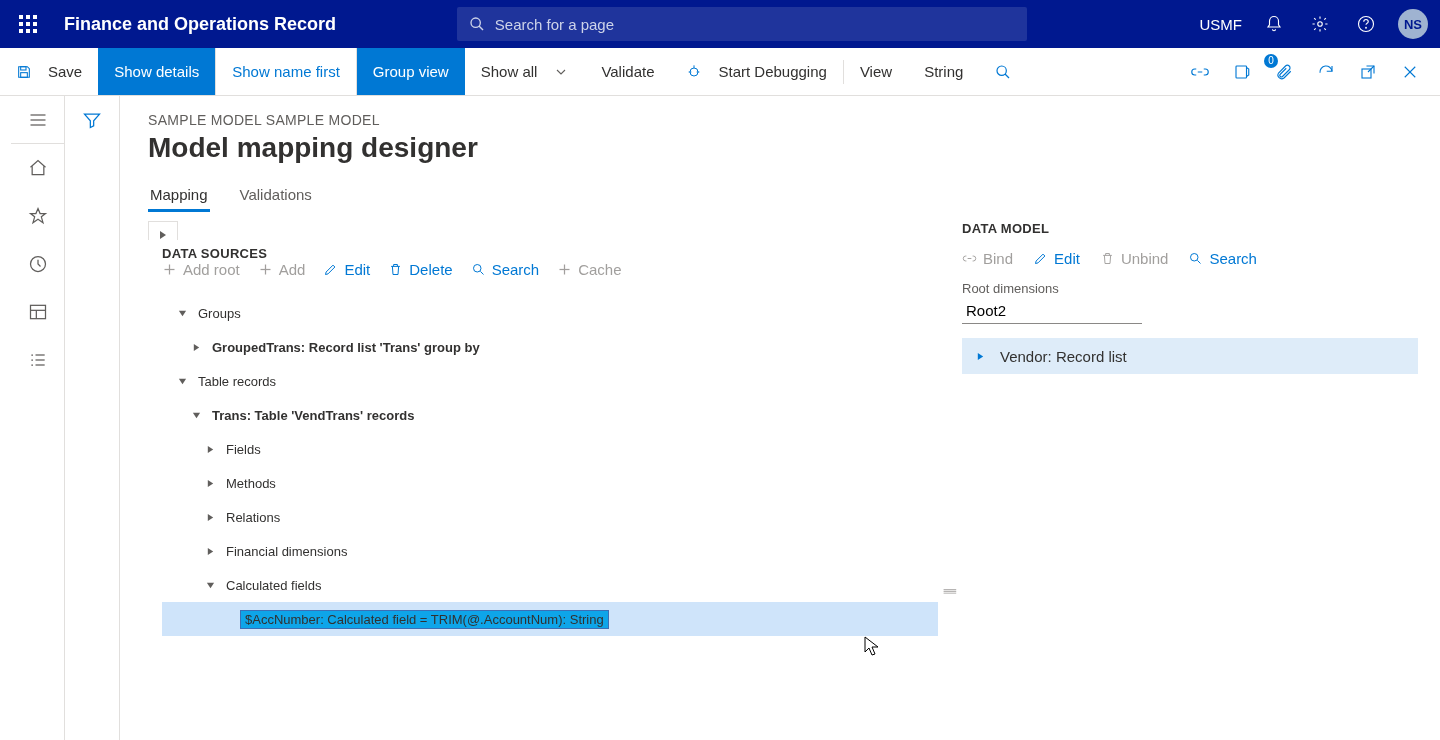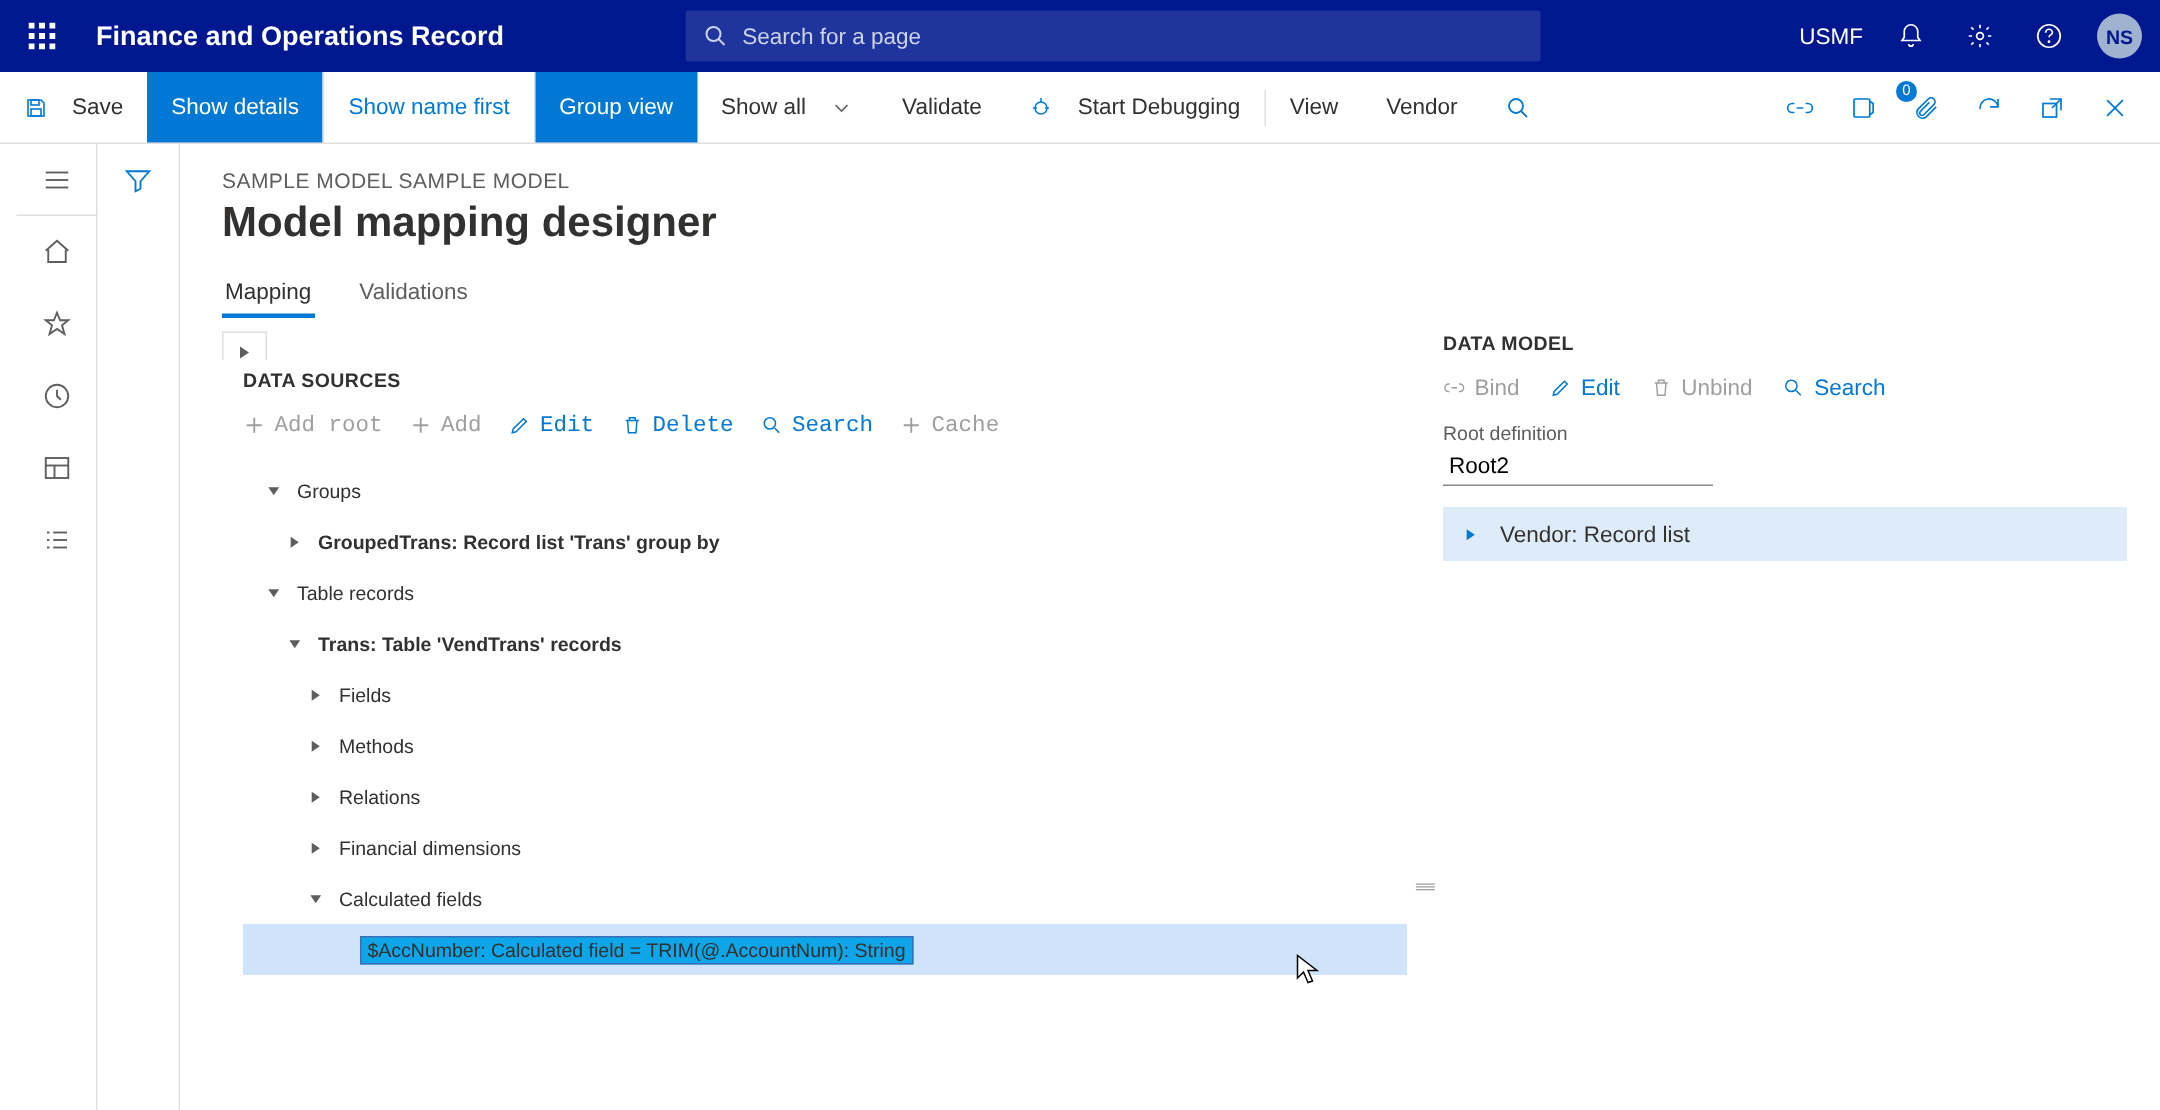--- a/index.html
+++ b/index.html
@@ -47,21 +47,21 @@
 .tabs { display: flex; gap: 28px; margin-top: 16px; border-bottom: 1px solid transparent; }
 .tab { font-size: 15px; padding: 6px 2px; color: #605e5c; cursor: pointer; }
 .tab.active { color: #323130; border-bottom: 3px solid #0078d4; font-weight: 400; }
 
 .panes { display: flex; flex: 1; margin-top: 8px; }
 .left-pane { width: 790px; display: flex; flex-direction: column; }
 .thin-col { width: 30px; border: 1px solid #e1dfdd; border-bottom: none; display: flex; justify-content: center; padding-top: 8px; background:#fff;}
 .thin-col svg { width: 10px; height: 10px; fill: #605e5c; }
 .ds-col { flex: 1; padding-left: 14px; }
 .ds-header { font-size: 13px; font-weight: 700; letter-spacing: 0.3px; margin-top: 6px; }
-.ds-toolbar { display: flex; align-items: center; gap: 18px; margin-top: 14px; font-size: 15px; font-family: Liberation Mono, monospace; }
+.ds-toolbar { display: flex; align-items: center; gap: 18px; font-size: 15px; }
 .ds-toolbar .tb { display: flex; align-items: center; gap: 6px; cursor: pointer; }
 .ds-toolbar .muted { color: #a19f9d; }
 .ds-toolbar .link { color: #0078d4; }
 .ds-toolbar svg { width: 15px; height: 15px; }
 
 .tree { margin-top: 18px; font-size: 13px; }
 .tree-row { display: flex; align-items: center; height: 34px; }
 .caret { width: 12px; display: inline-flex; justify-content: center; margin-right: 10px; }
 .caret svg { width: 9px; height: 9px; fill: #605e5c; }
 .indent-0 { padding-left: 14px; }
@@ -163,21 +163,21 @@
     <svg viewBox="0 0 24 24">
         <circle cx="12" cy="12" r="6" fill="none" stroke="#0078d4" stroke-width="1.5"></circle>
         <line x1="12" y1="2" x2="12" y2="6" stroke="#0078d4" stroke-width="1.5"></line>
         <line x1="4" y1="12" x2="8" y2="12" stroke="#0078d4" stroke-width="1.5"></line>
         <line x1="16" y1="12" x2="20" y2="12" stroke="#0078d4" stroke-width="1.5"></line>
       </svg>
     <span>Start Debugging</span>
   </div>
   <div class="cmd-sep"></div>
   <div class="cmd-item">View</div>
-  <div class="cmd-item">Vendor</div>
+  <div class="cmd-item">String</div>
   <div class="cmd-item">
     <svg viewBox="0 0 24 24">
         <circle cx="10" cy="10" r="7" fill="none" stroke="#0078d4" stroke-width="1.8"></circle>
         <line x1="15" y1="15" x2="21" y2="21" stroke="#0078d4" stroke-width="1.8"></line>
       </svg>
   </div>
   <div class="cmdbar-right">
     <div class="icon-btn">
         <svg viewBox="0 0 24 24">
           <path d="M9 12h6M7 8h-2a4 4 0 000 8h2M17 8h2a4 4 0 010 8h-2"></path>
@@ -437,21 +437,21 @@
               <span>Unbind</span>
             </div>
           <div class="tb link">
               <svg viewBox="0 0 24 24">
                 <circle cx="10" cy="10" r="6" fill="none" stroke="#0078d4" stroke-width="1.6"></circle>
                 <line x1="15" y1="15" x2="20" y2="20" stroke="#0078d4" stroke-width="1.6"></line>
               </svg>
               <span>Search</span>
             </div>
         </div>
-        <div class="root-label">Root definition</div>
+        <div class="root-label">Root dimensions</div>
         <input class="root-input" value="Root2" style="">
         <div class="dm-node">
           <span class="caret">
               <svg viewBox="0 0 10 10">
                 <path d="M2 1l6 4-6 4z"></path>
               </svg>
             </span>
           <span>Vendor: Record list</span>
         </div>
       </div>

